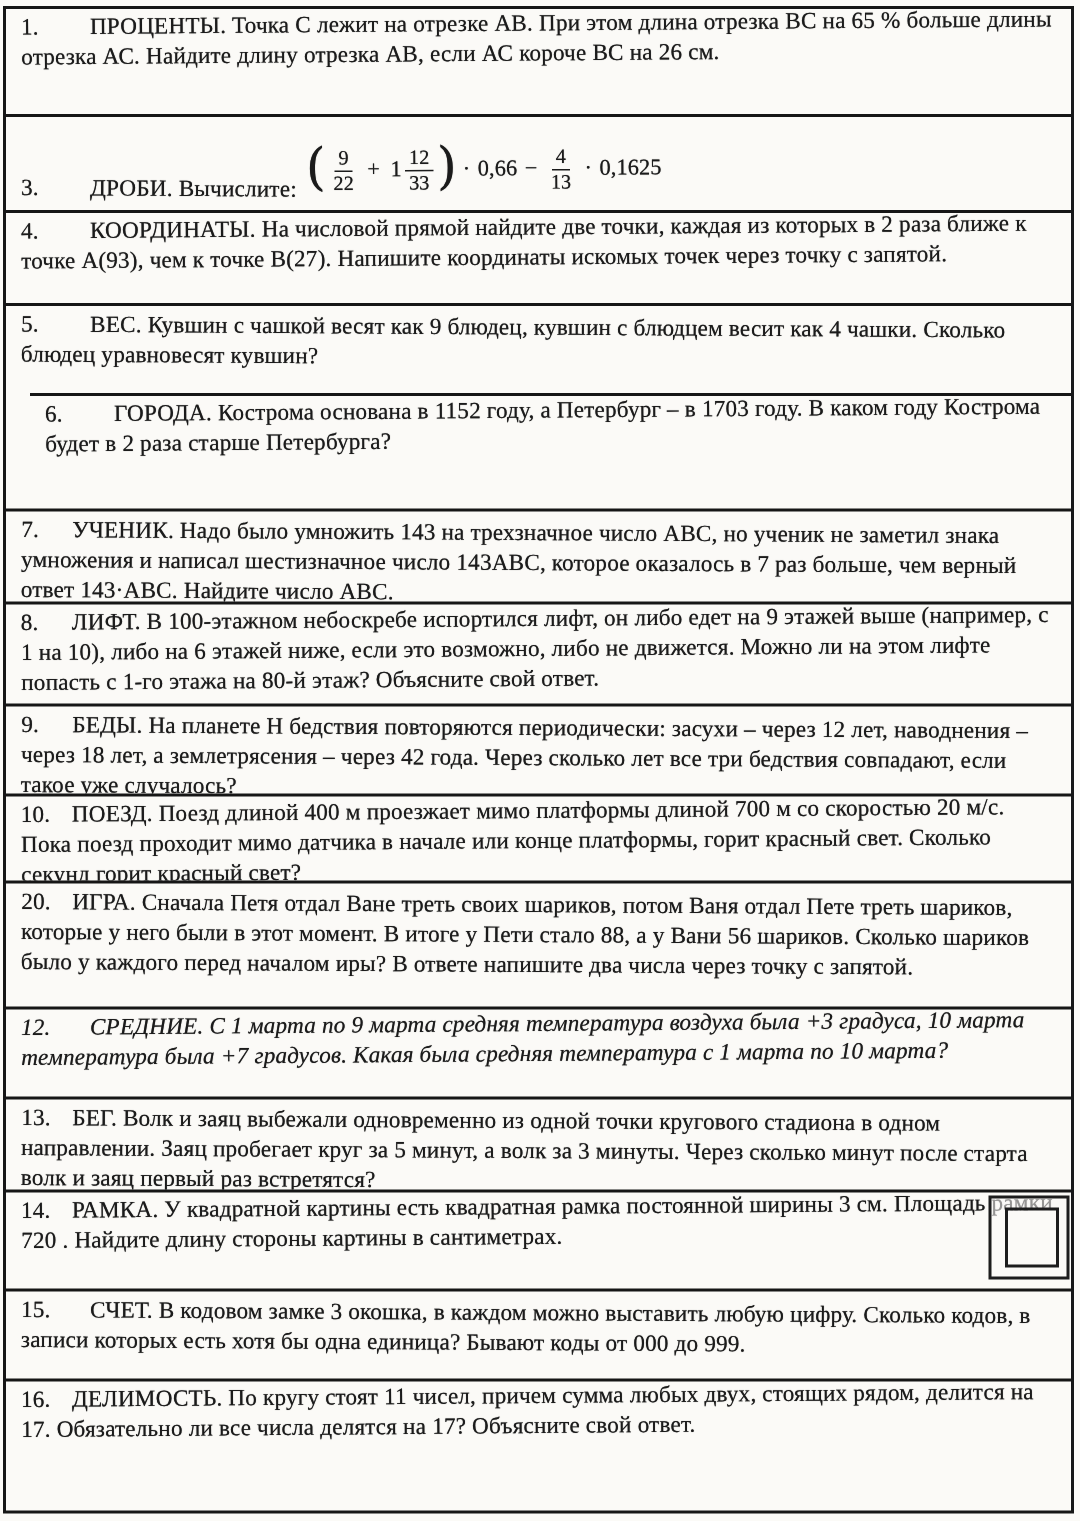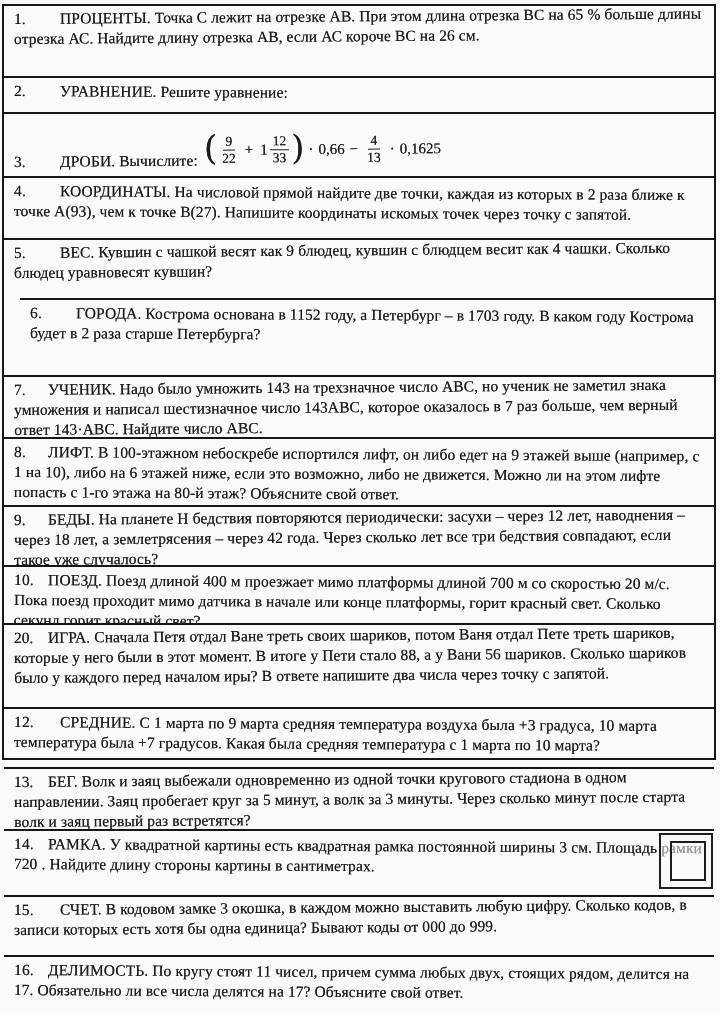--- a/index.html
+++ b/index.html
@@ -8,21 +8,21 @@
     background:#ffffff;
     font-family:"Liberation Serif","DejaVu Serif",serif;
     color:#1b1b1b;
     overflow:hidden;
   }
   .sheet{
     position:relative;width:720px;height:1014px;
     background:#fbfaf7;
   }
   .table{
-    position:absolute;top:4px;left:2px;width:714px;height:756px;
+    position:absolute;top:4px;left:2px;width:714px;height:1005px;
     box-sizing:border-box;
     border:2px solid #161616;
     background:#fbfaf7;
   }
   .row{
     box-sizing:border-box;
     position:relative;
     padding:3px 8px 0 10px;
     overflow:hidden;
   }
@@ -38,21 +38,21 @@
   
   .row:nth-child(odd) .ptext{transform:rotate(-0.45deg);}
   .row:nth-child(even) .ptext{transform:rotate(0.35deg);}
   .num{display:inline-block;width:34px;}
   .wide .num{width:46px;}
   .title{white-space:nowrap;}
   
   .r1{height:70px;}  .r2{height:36px;}  .r3{height:64px;}
   .r4{height:62px;}  .r5{height:60px;}  .r6{height:62px;margin-left:16px;}
   .r7{height:62px;margin-top:15px;}  .r8{height:68px;}  .r9{height:60px;}
-  .r10{height:58px;} .r11{height:84px;} .r12{height:60px;}
+  .r10{height:58px;} .r11{height:84px;} .r12{height:60px;font-style:italic;}
   .r13{height:62px;} .r14{height:66px;} .r15{height:60px;}
   .r16{height:58px;}
   
   .r3{display:flex;align-items:flex-end;}
   .r3 .ptext{white-space:nowrap;flex:0 0 auto;padding-bottom:4px;}
   .expr{
     display:inline-flex;align-items:center;
     margin-left:6px;margin-bottom:10px;
     font-size:15px;
     text-shadow:0 0 .5px rgba(10,10,10,.75);
@@ -87,23 +87,20 @@
 </head>
 <body>
 
 <div class="sheet">
   <div class="table">
 
     <div class="row r1 wide">
       <p class="ptext"><span class="num">1.</span><span class="title">ПРОЦЕНТЫ.</span> <span>Точка С лежит на отрезке АВ. При этом длина отрезка ВС на 65 % больше длины отрезка АС. Найдите длину отрезка АВ, если АС короче ВС на 26 см.</span></p>
     </div>
 
-    <div class="row r2 wide">
-      <p class="ptext"><span class="num">2.</span><span class="title">УРАВНЕНИЕ.</span> <span>Решите уравнение:</span></p>
-    </div>
 
     <div class="row r3 wide">
       <p class="ptext"><span class="num">3.</span><span class="title">ДРОБИ.</span> <span>Вычислите:</span></p>
       <span class="expr">
         <span class="paren">(</span>
         <span class="frac">
             <span class="fn">9</span>
             <span class="fd">22</span>
           </span>
         <span class="op">+</span>

